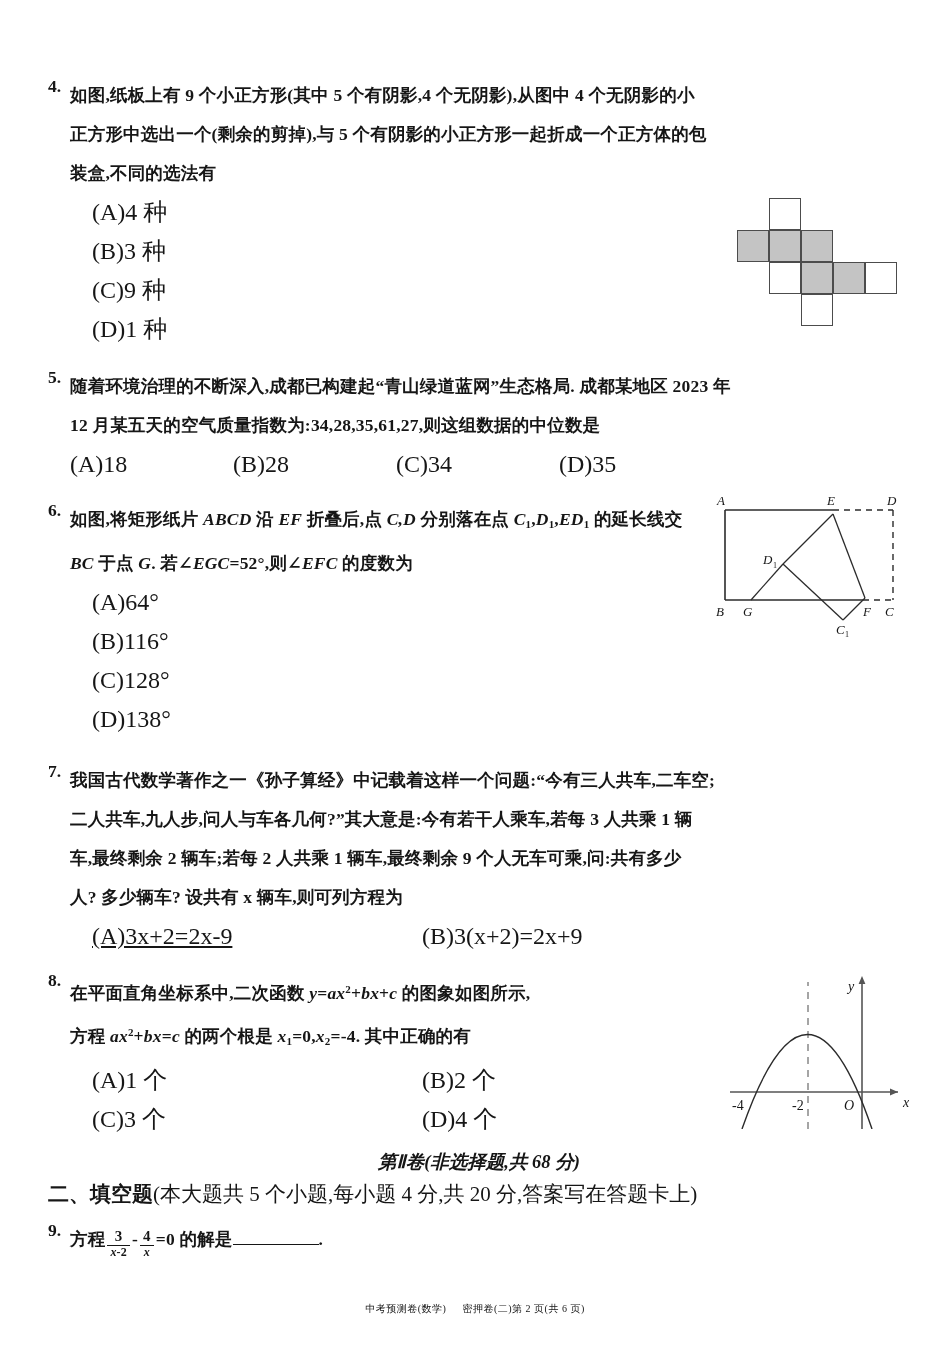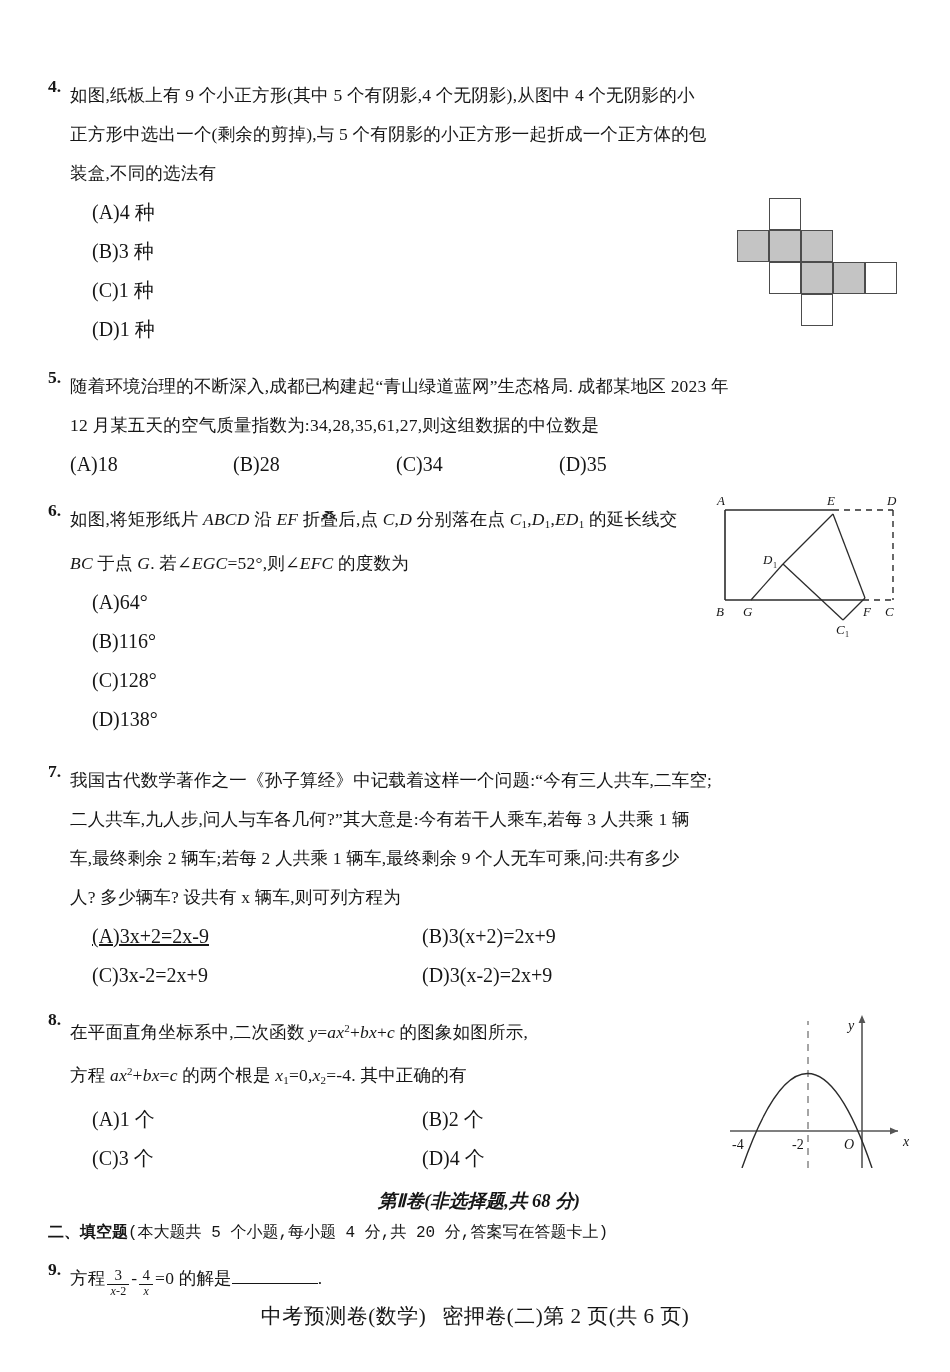--- a/index.html
+++ b/index.html
@@ -22,31 +22,31 @@
     width:862px;
   }
 
   
   .q{ position:relative; margin-bottom:4px; }
   .qnum{
     position:absolute; left:0; top:0;
     font-weight:bold; font-size:17.5px;
     font-family:"Liberation Serif",serif;
   }
-  .qbody{ margin-left:22px; }
+  .qbody{ margin-left:22px;font-weight:bold; }
   .line{
     font-size:17.5px;
     line-height:39px;
     letter-spacing:0.2px;
     white-space:nowrap;
   }
 
   
   .opts{ margin-left:22px; }
-  .optline{ font-size:20px; line-height:39px; white-space:nowrap;}
+  .optline{ font-size:24px; line-height:39px; white-space:nowrap;}
   .opt-1{ margin-left:22px; }
   .opt-4col > span{ display:inline-block; width:163px; }
   .opt-2col > span{ display:inline-block; width:330px; }
 
   
   .it{ font-family:"Liberation Serif",serif; font-style:italic; }
   .sub{ font-size:11px; vertical-align:-3px; }
   .sup{ font-size:11px; vertical-align:6px; }
   .frac{
     display:inline-block; vertical-align:-11px;
@@ -69,53 +69,52 @@
   
   .sec-title{
     text-align:center;
     font-weight:bold;
     font-size:18.5px;
     margin-top:10px;
     font-family:"Liberation Serif",serif;
     font-style:italic;
   }
   .sec-sub{
-    font-size:16px;
+    font-size:21px;
     line-height:36px;
     margin-top:2px;
-    font-family:Liberation Mono, monospace;
   }
   .sec-sub b{ font-weight:bold; }
 
   .footer{
     position:absolute;
     left:0; right:0; top:1302px;
     text-align:center;
-    font-size:21px;
+    font-size:10px;
     letter-spacing:0.5px;
   }
   .footer .gap{ display:inline-block; width:16px; }
 </style>
 </head>
 <body>
 
 <div class="page">
 <div class="content">
 
   <div class="q" style="margin-bottom:0;">
     <span class="qnum">4.</span>
     <div class="qbody">
       <div class="line">如图,纸板上有 9 个小正方形(其中 5 个有阴影,4 个无阴影),从图中 4 个无阴影的小</div>
       <div class="line">正方形中选出一个(剩余的剪掉),与 5 个有阴影的小正方形一起折成一个正方体的包</div>
       <div class="line">装盒,不同的选法有</div>
     </div>
     <div class="opts">
       <div class="optline"><span class="opt-1">(A)4 种</span></div>
       <div class="optline"><span class="opt-1">(B)3 种</span></div>
-      <div class="optline"><span class="opt-1">(C)1 种</span></div>
+      <div class="optline"><span class="opt-1">(C)9 种</span></div>
       <div class="optline"><span class="opt-1">(D)1 种</span></div>
     </div>
 
     <div class="fig" id="fig-net">
       <div class="cell white" style="left:32px;  top:0px;"></div>
       <div class="cell shade" style="left:0px;   top:32px;"></div>
       <div class="cell shade" style="left:32px;  top:32px;"></div>
       <div class="cell shade" style="left:64px;  top:32px;"></div>
       <div class="cell white" style="left:32px;  top:64px;"></div>
       <div class="cell shade" style="left:64px;  top:64px;"></div>
@@ -188,23 +187,20 @@
     <div class="qbody">
       <div class="line">我国古代数学著作之一《孙子算经》中记载着这样一个问题:“今有三人共车,二车空;</div>
       <div class="line">二人共车,九人步,问人与车各几何?”其大意是:今有若干人乘车,若每 3 人共乘 1 辆</div>
       <div class="line">车,最终剩余 2 辆车;若每 2 人共乘 1 辆车,最终剩余 9 个人无车可乘,问:共有多少</div>
       <div class="line">人? 多少辆车? 设共有 x 辆车,则可列方程为</div>
     </div>
     <div class="opts">
       <div class="optline opt-2col">
         <span class="opt-1" style="width:330px;text-decoration:underline;">(A)3x+2=2x-9</span><span>(B)3(x+2)=2x+9</span>
       </div>
-      <div class="optline opt-2col">
-        <span class="opt-1" style="width:330px;">(C)3x-2=2x+9</span><span>(D)3(x-2)=2x+9</span>
-      </div>
     </div>
   </div>
 
   <div class="q" style="margin-top:14px;">
     <span class="qnum">8.</span>
     <div class="qbody">
       <div class="line"><span>在平面直角坐标系中,二次函数 </span><span class="it">y</span><span>=</span><span class="it">ax</span><span class="sup">2</span><span>+</span><span class="it">bx</span><span>+</span><span class="it">c</span><span> 的图象如图所示,</span></div>
       <div class="line"><span>方程 </span><span class="it">ax</span><span class="sup">2</span><span>+</span><span class="it">bx</span><span>=</span><span class="it">c</span><span> 的两个根是 </span><span class="it">x</span><span class="sub">1</span><span>=0,</span><span class="it">x</span><span class="sub">2</span><span>=-4. 其中正确的有</span></div>
     </div>
     <div class="opts">

